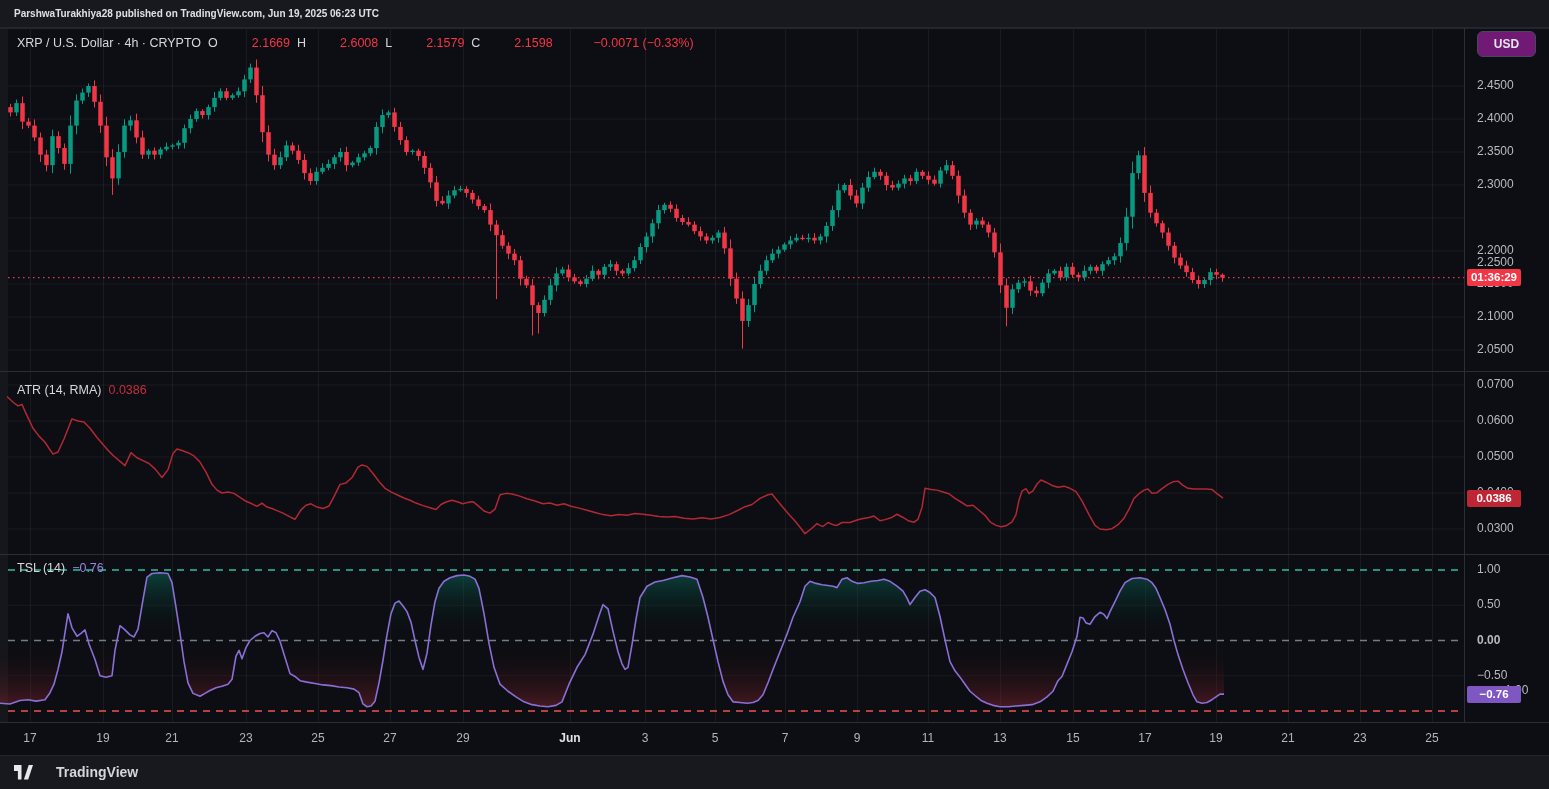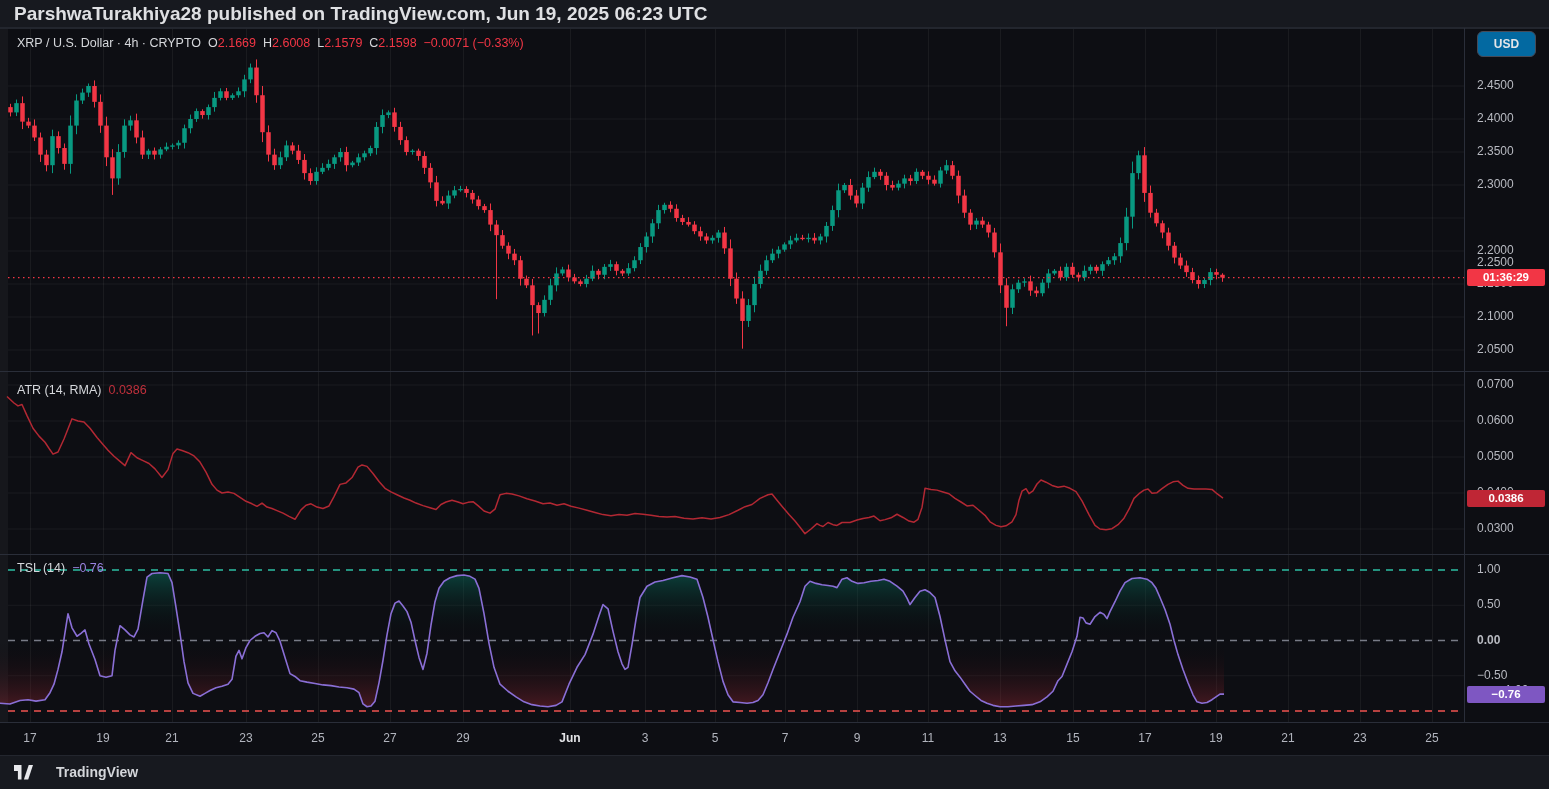--- a/index.html
+++ b/index.html
@@ -1,34 +1,34 @@
 <!DOCTYPE html>
 <html><head>
 <meta charset="utf-8">
 <style>
   html,body{margin:0;padding:0;background:#000;}
   .stage{position:relative;width:1549px;height:789px;background:#0d0e13;overflow:hidden;
          font-family:"Liberation Sans",sans-serif;-webkit-font-smoothing:antialiased;}
   .header{position:absolute;left:0;top:0;width:100%;height:28px;background:#17191f;
           border-bottom:1px solid #23262e;box-sizing:border-box;}
-  .header-text{position:absolute;left:14px;top:0;line-height:28px;font-size:19px;font-weight:bold;color:#dfe0e3;white-space:nowrap;}
+  .header-text{position:absolute;left:14px;top:0;line-height:28px;font-size:10px;font-weight:bold;color:#dfe0e3;white-space:nowrap;}
   #chart-svg{position:absolute;left:0;top:0;}
   .legend{position:absolute;font-size:12.5px;color:#d6d8dc;white-space:nowrap;z-index:5;}
   .legend .dim{color:#d6d8dc;}
-  .legend .val-red{color:#f23645;}
+  .legend .val-red{color:#f23645;padding-left:34px;}
   .legend .val-darkred{color:#c0303c;}
   .legend .val-purple{color:#9b84e0;}
   .legend-main{left:17px;top:36px;}
   .legend-atr{left:17px;top:383px;}
   .legend-tsl{left:17px;top:561px;}
   .usd-btn{position:absolute;left:1477px;top:31px;width:57px;height:24px;border:1px solid #464a57;
-           border-radius:6px;background:#0369a1;color:#e4e5e8;font-size:12px;font-weight:bold;
+           border-radius:6px;background:#701a75;color:#e4e5e8;font-size:12px;font-weight:bold;
            text-align:center;line-height:24px;z-index:6;cursor:pointer;}
   .scale-label{position:absolute;left:1477px;font-size:12px;color:#b8bac1;white-space:nowrap;z-index:2;}
-  .badge{position:absolute;left:1467px;width:78px;height:17px;font-size:11.5px;font-weight:bold;color:#fff;
+  .badge{position:absolute;left:1467px;width:54px;height:17px;font-size:11.5px;font-weight:bold;color:#fff;
          text-align:center;line-height:17px;border-radius:2px;z-index:4;}
   .time-label{position:absolute;top:731px;font-size:12px;color:#b2b5be;transform:translateX(-50%);z-index:2;}
   .time-label.month{color:#e2e3e6;font-weight:bold;}
   .footer{position:absolute;left:0;top:755px;width:100%;height:34px;background:#17191f;border-top:1px solid #23262e;box-sizing:border-box;}
   .brand{position:absolute;left:14px;top:8px;display:flex;align-items:center;gap:23px;color:#d4d6da;
          font-size:14px;font-weight:bold;cursor:pointer;}
 </style>
 </head>
 <body>
 

